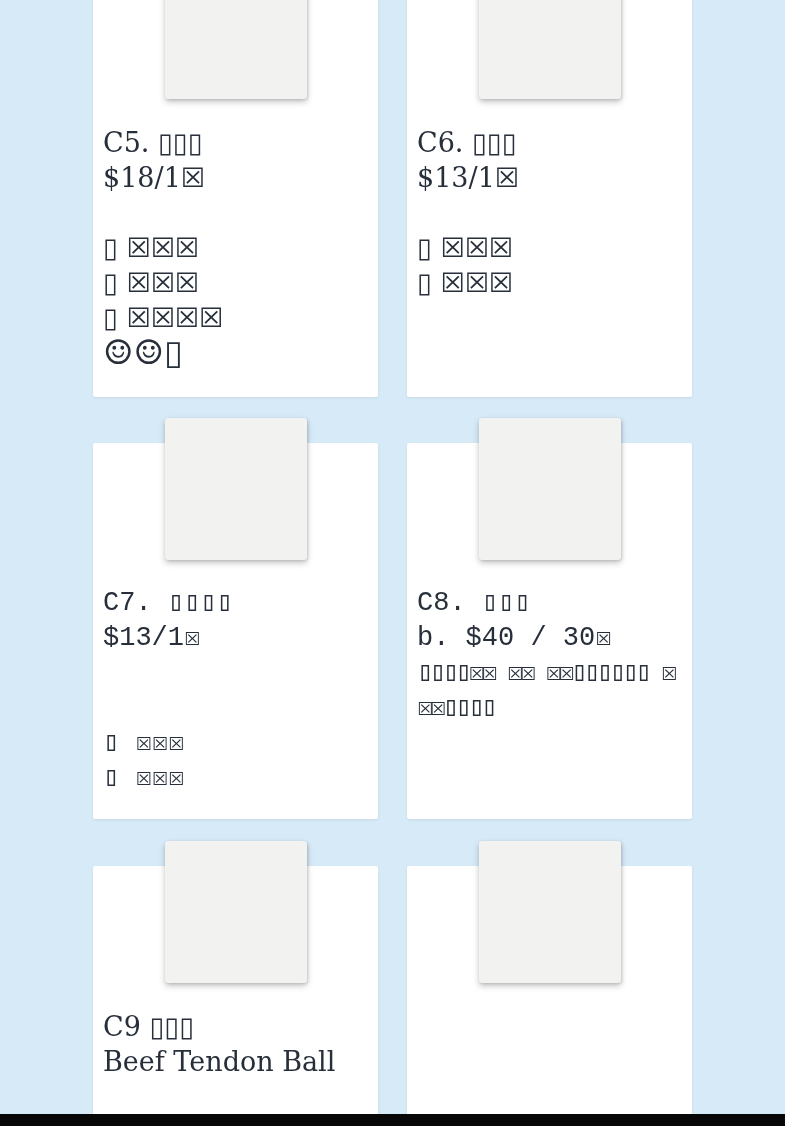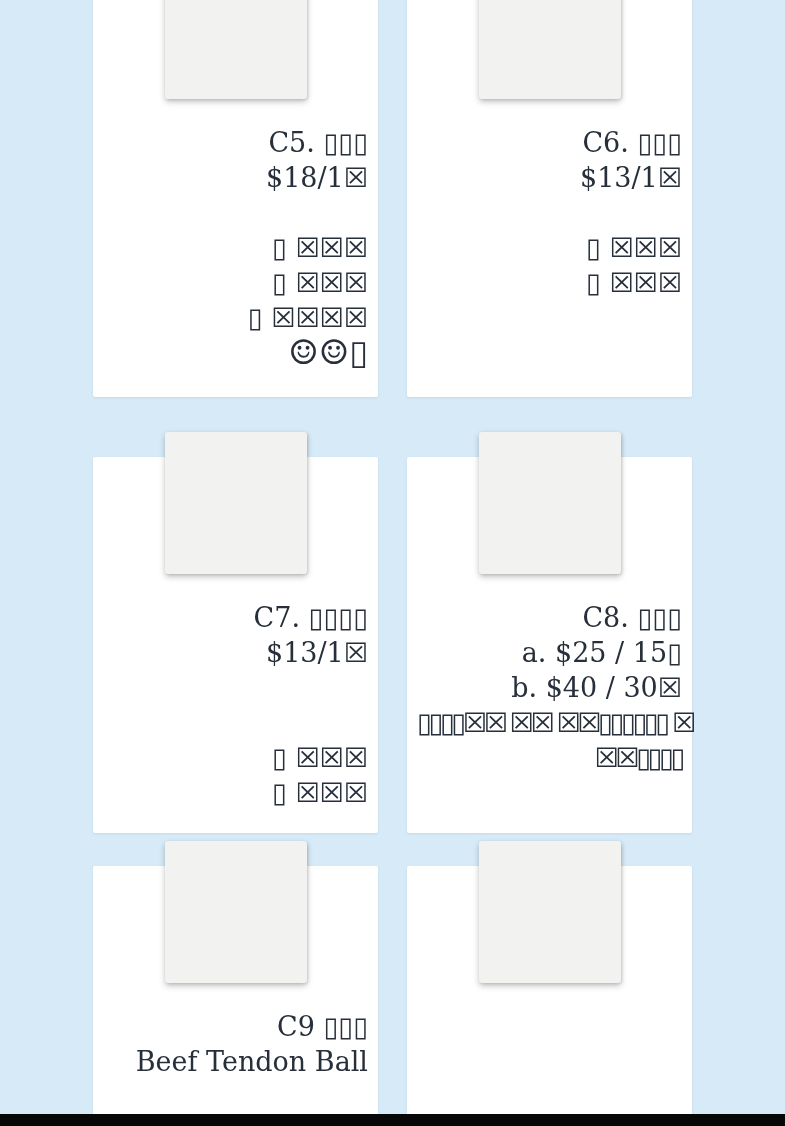--- a/index.html
+++ b/index.html
@@ -27,21 +27,20 @@
     height: 142px;
     margin: -25px auto 0 auto;
     background: #f2f2f0;
     border-radius: 3px;
     box-shadow: 0 3px 6px rgba(0,0,0,0.22), 1px 1px 3px rgba(0,0,0,0.12);
   }
   .card-body {
     padding: 26px 10px 0 10px;
     font-size: 27px;
     line-height: 35px;
-    text-align: right;
   }
   .line {
     min-height: 35px;
     white-space: pre;
   }
   .line-emoji {
     font-size: 34px;
   }
   .line-tight {
     letter-spacing: -3.4px;
@@ -51,21 +50,21 @@
     left: 0;
     top: 1114px;
     width: 785px;
     height: 12px;
     background: #070707;
   }
   
   .col-1 { left: 93px; }
   .col-2 { left: 407px; }
   .row-1 { top: -18px; height: 415px; }
-  .row-2 { top: 457px; height: 376px; }
+  .row-2 { top: 443px; height: 376px; font-family: Liberation Mono, monospace; }
   .row-3 { top: 866px; height: 300px; }
 </style>
 </head>
 <body>
 
 <div class="card col-1 row-1">
   <div class="card-photo"></div>
   <div class="card-body">
     <div class="line">C5. ▯▯▯</div>
     <div class="line">$18/1☒</div>
@@ -97,21 +96,20 @@
     <div class="line"></div>
     <div class="line">▯ ☒☒☒</div>
     <div class="line">▯ ☒☒☒</div>
   </div>
 </div>
 
 <div class="card col-2 row-2">
   <div class="card-photo"></div>
   <div class="card-body">
     <div class="line">C8. ▯▯▯</div>
-    <div class="line">a. $25 / 15▯</div>
     <div class="line">b. $40 / 30☒</div>
     <div class="line line-tight">▯▯▯▯☒☒ ☒☒ ☒☒▯▯▯▯▯▯ ☒</div>
     <div class="line line-tight">☒☒▯▯▯▯</div>
   </div>
 </div>
 
 <div class="card col-1 row-3">
   <div class="card-photo"></div>
   <div class="card-body">
     <div class="line">C9 ▯▯▯</div>

